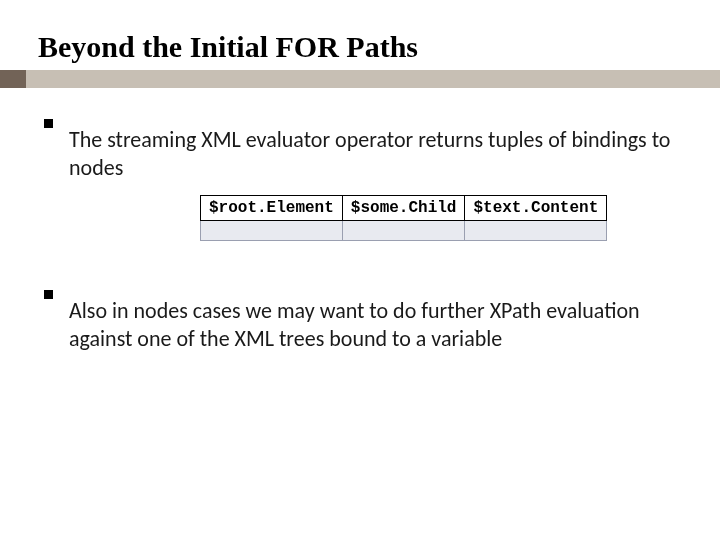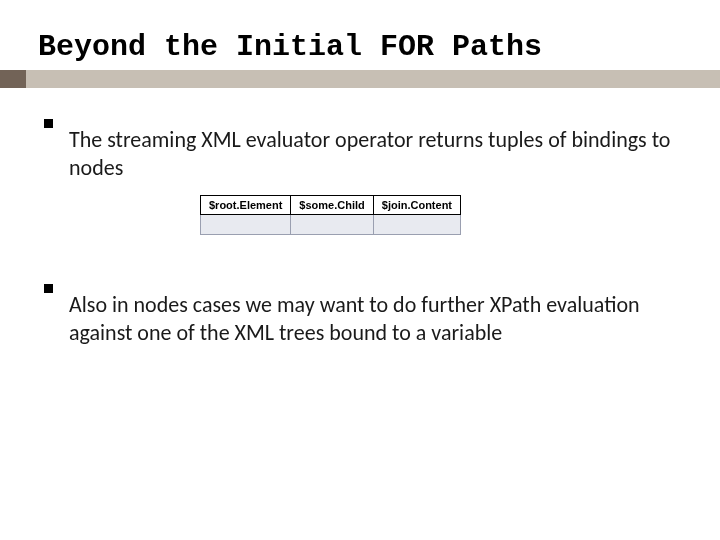--- a/index.html
+++ b/index.html
@@ -15,21 +15,21 @@
   .slide {
     width: 100%;
     height: 100%;
     padding: 30px 0 0 0;
   }
   .title {
     font-size: 30px;
     font-weight: 700;
     color: #000000;
     padding: 0 38px 6px 38px;
-    font-family: Liberation Mono, monospace;
+    font-family: Liberation Serif, serif;
   }
   .underline-bar {
     height: 18px;
     width: 100%;
     background: #c7bfb4;
     position: relative;
   }
   .underline-accent {
     position: absolute;
     left: 0;
@@ -57,22 +57,22 @@
     background: #000000;
     margin-top: 9px;
     margin-right: 16px;
   }
   .bullet-text { flex: 1 1 auto; margin-top: 16px; }
   .table-wrap {
     margin: 0 0 40px 156px;
   }
   table.bindings {
     border-collapse: collapse;
-    font-family: Liberation Sans, sans-serif;
-    font-size: 11px;
+    font-family: Liberation Mono, monospace;
+    font-size: 16px;
     font-weight: 700;
   }
   table.bindings th {
     background: #ffffff;
     border: 1px solid #000000;
     padding: 3px 8px;
     text-align: left;
     font-weight: 700;
   }
   table.bindings td {
@@ -99,21 +99,21 @@
       <div class="bullet-marker"></div>
       <div class="bullet-text">The streaming XML evaluator operator returns tuples of bindings to nodes</div>
     </div>
 
     <div class="table-wrap">
       <table class="bindings">
         <thead>
           <tr>
             <th>$root.Element</th>
             <th>$some.Child</th>
-            <th>$join.Content</th>
+            <th>$text.Content</th>
           </tr>
         </thead>
         <tbody>
           <tr>
             <td></td>
             <td></td>
             <td></td>
           </tr>
         </tbody>
       </table>

